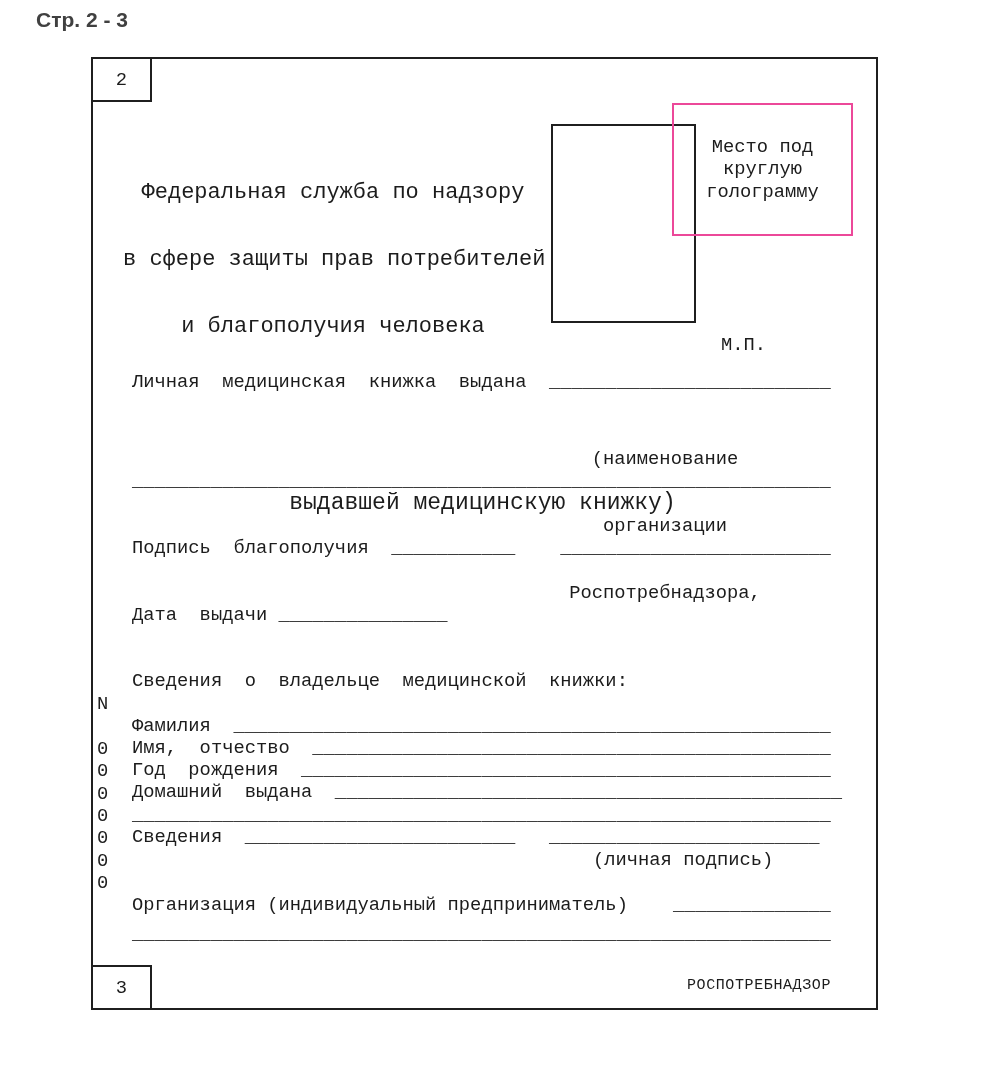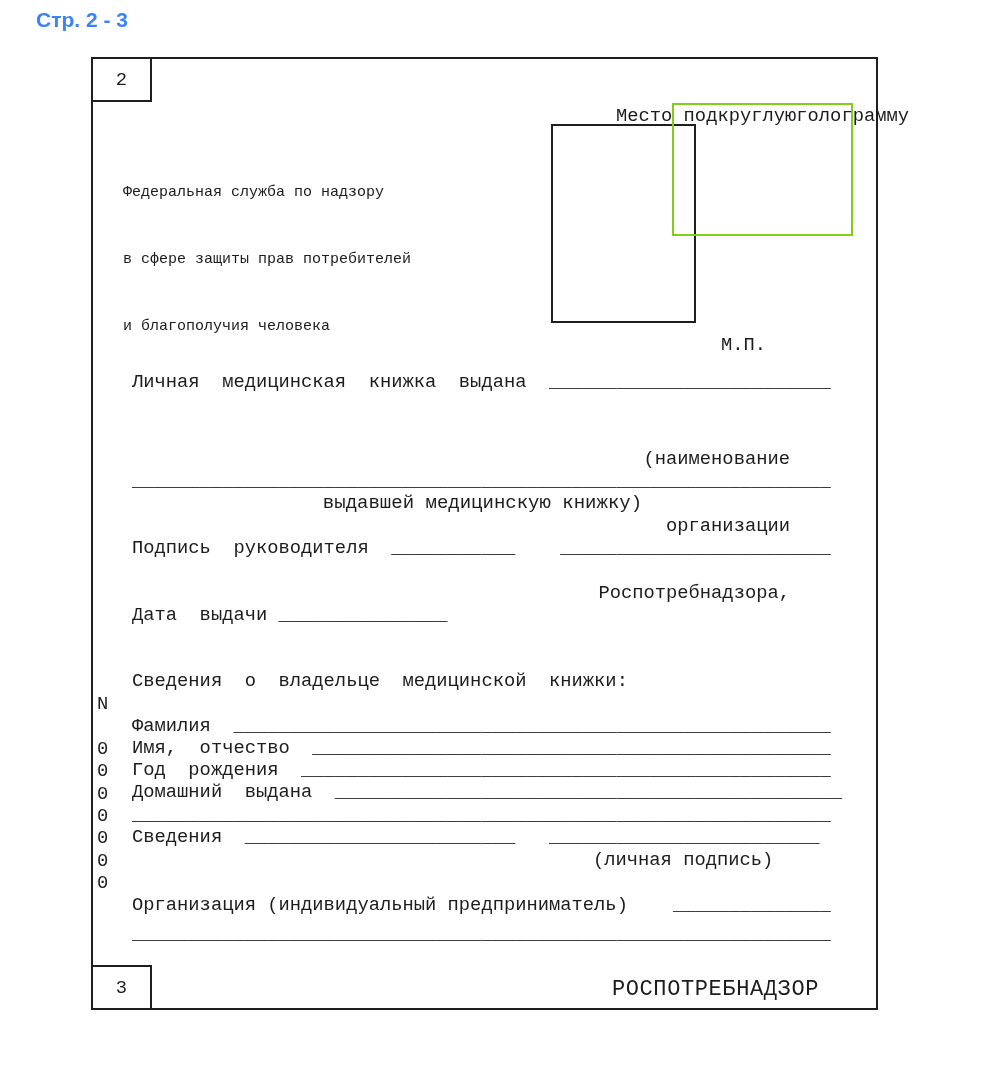--- a/index.html
+++ b/index.html
@@ -1,46 +1,46 @@
 <!DOCTYPE html>
 <html><head>
 <meta charset="utf-8">
 <style>
   html,body{margin:0;padding:0;background:#ffffff;}
   body{width:1006px;height:1080px;position:relative;overflow:hidden;
        font-family:"Liberation Mono","DejaVu Sans Mono",monospace;color:#1c1c1c;}
   .doc-pages-label{position:absolute;left:36px;top:8px;
        font-family:"Liberation Sans","DejaVu Sans",sans-serif;
-       font-weight:bold;font-size:21px;color:#3b82f6;}
+       font-weight:bold;font-size:21px;color:#404040;}
   .sheet{position:absolute;left:91px;top:57px;width:787px;height:953px;
        border:2px solid #1f1f1f;box-sizing:border-box;background:#ffffff;}
   
   .row{position:absolute;left:39px;white-space:pre;font-size:18.8px;line-height:22.4px;}
   .abs{position:absolute;white-space:pre;font-size:18.8px;line-height:22.4px;}
   .corner-box{position:absolute;width:61px;height:45px;border:2px solid #1f1f1f;
        box-sizing:border-box;background:#fff;display:flex;align-items:center;
        justify-content:center;font-size:18.8px;}
   .box-top{left:-2px;top:-2px;}
   .box-bottom{left:-2px;bottom:-2px;}
-  .agency{position:absolute;left:30px;top:78px;width:420px;
-       font-size:15px;line-height:22.4px;white-space:pre;}
+  .agency{position:absolute;left:30px;top:78px;width:420px;text-align:center;
+       font-size:22px;line-height:22.4px;white-space:pre;}
   .photo-box{position:absolute;left:458px;top:65px;width:145px;height:199px;
        border:2px solid #1f1f1f;box-sizing:border-box;background:transparent;}
   .holo-box{position:absolute;left:579px;top:44px;width:181px;height:133px;
-       border:2px solid #84cc16;box-sizing:border-box;background:transparent;
-       display:flex;justify-content:center;text-align:center;
+       border:2px solid #ec4899;box-sizing:border-box;background:transparent;
+       display:flex;flex-direction:column;justify-content:center;text-align:center;
        font-size:18.8px;line-height:22.4px;white-space:pre;}
   .seal{left:594px;top:275px;margin-left:34px;}
-  .note-block{position:absolute;left:447px;top:344px;width:250px;text-align:right;
+  .note-block{position:absolute;left:447px;top:344px;width:250px;text-align:center;
        font-size:18.8px;line-height:22.4px;white-space:pre;}
   .tail-center{position:absolute;left:39px;top:433px;width:701px;text-align:center;
-       font-size:19px;line-height:22.4px;white-space:pre;}
+       font-size:23px;line-height:22.4px;white-space:pre;}
   .serial-col{position:absolute;left:4px;top:634px;white-space:pre;
        font-size:18.8px;line-height:22.4px;}
-  .footer-agency{position:absolute;right:57px;top:918px;font-size:22px;
+  .footer-agency{position:absolute;right:45px;top:918px;font-size:15px;
        letter-spacing:0.6px;white-space:pre;}
 </style>
 </head>
 <body>
 
 <div class="doc-pages-label">Стр. 2 - 3</div>
 
 <div class="sheet">
 
   <div class="corner-box box-top">
@@ -67,21 +67,21 @@
 
   <div class="note-block">
     <div>(наименование</div>
     <div>организации</div>
     <div>Роспотребнадзора,</div>
   </div>
 
   <div class="row" style="top:411px">______________________________________________________________</div>
   <div class="tail-center">выдавшей медицинскую книжку)</div>
 
-  <div class="row" style="top:478px">Подпись  руководителя  ___________    ________________________</div>
+  <div class="row" style="top:478px">Подпись  благополучия  ___________    ________________________</div>
 
   <div class="row" style="top:545px">Дата  выдачи _______________</div>
 
   <div class="row" style="top:611px">Сведения  о  владельце  медицинской  книжки:</div>
 
   <div class="serial-col">N
 
 0
 0
 0

